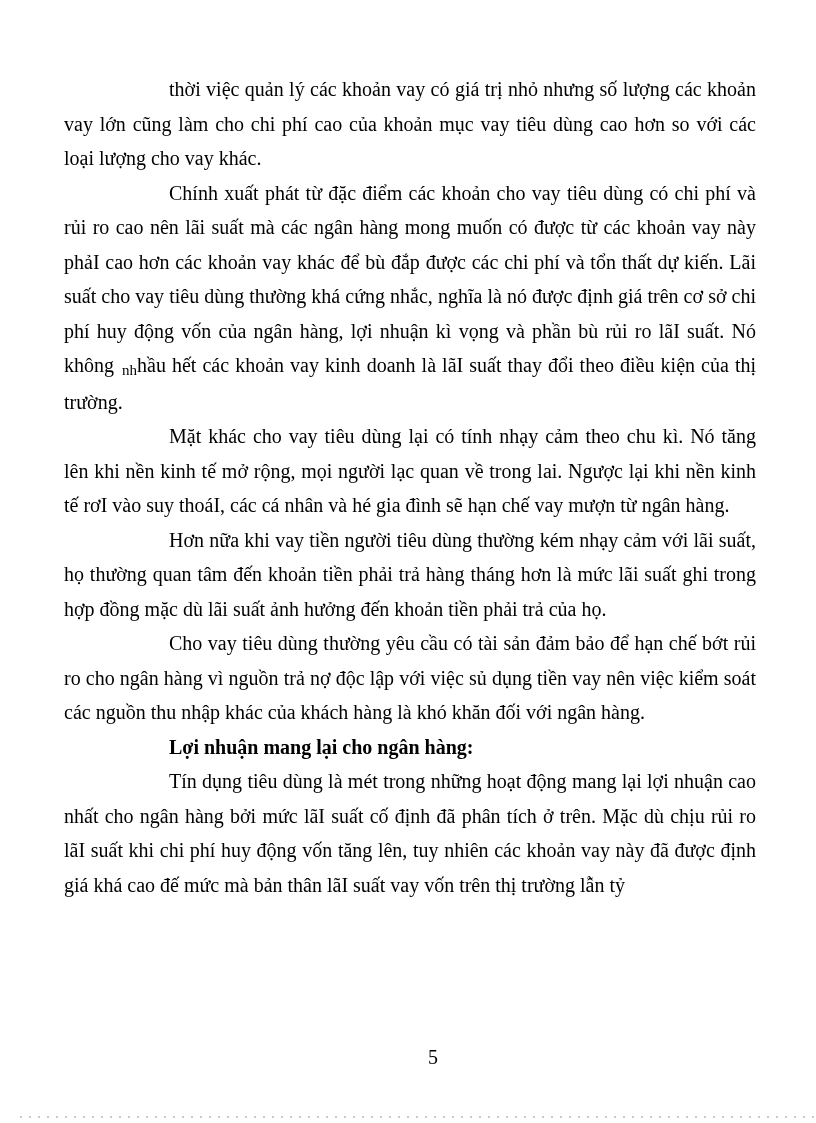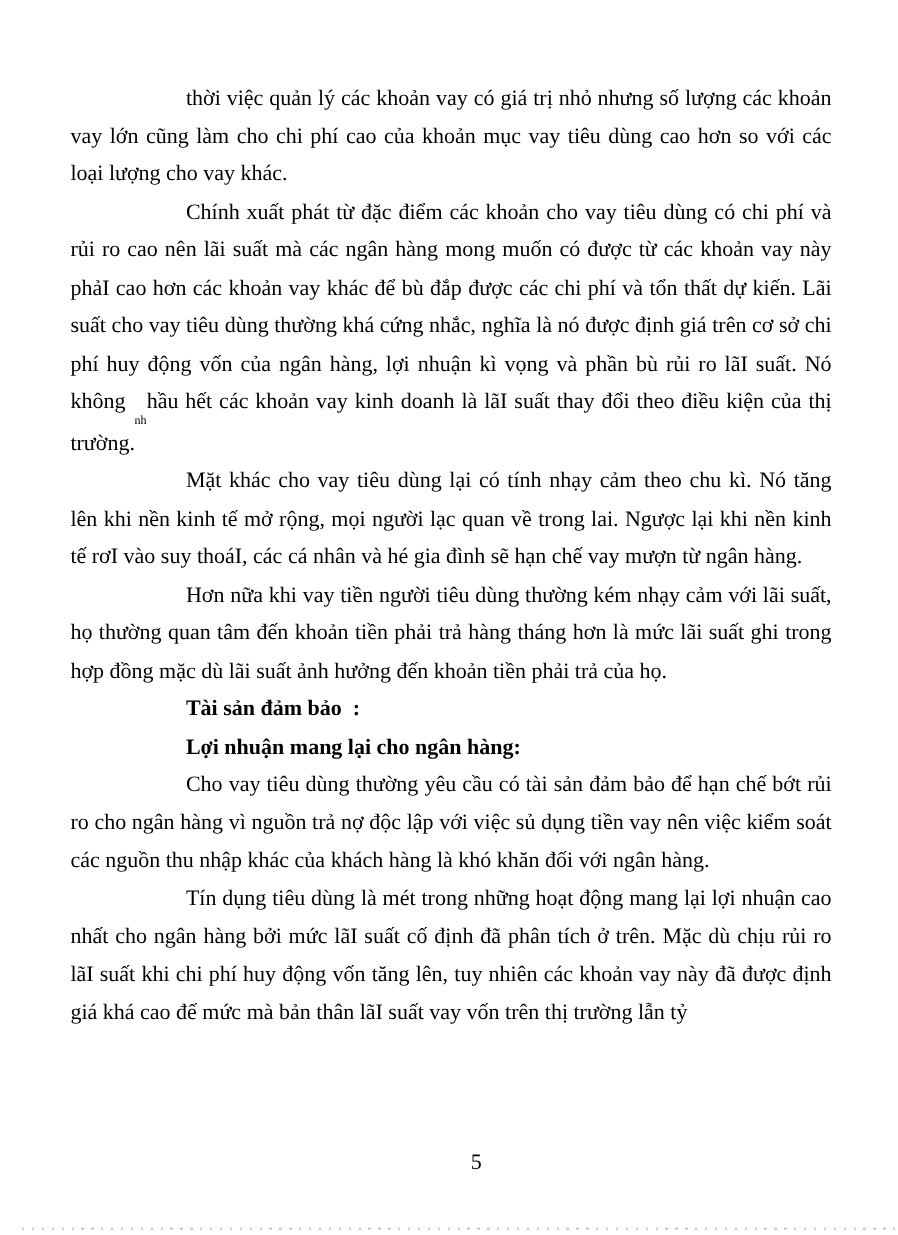--- a/index.html
+++ b/index.html
@@ -25,23 +25,23 @@
     text-align: justify;
   }
   .para {
     margin: 0;
     text-indent: 105px;
   }
   .heading {
     font-weight: bold;
   }
   .sub {
-    font-size: 11px;
+    font-size: 15px;
     position: relative;
-    top: 14px;
+    top: 3px;
     margin-left: 2px;
     margin-right: 0;
   }
   .footer {
     position: absolute;
     left: 0;
     top: 1046px;
     width: 100%;
     text-align: center;
   }
@@ -70,25 +70,24 @@
 
   <p class="para">thời việc quản lý các khoản vay có giá trị nhỏ nhưng số lượng các khoản vay lớn cũng làm cho chi phí cao của khoản mục vay tiêu dùng cao hơn so với các loại lượng cho vay khác.</p>
 
 
   <p class="para"><span>Chính xuất phát từ đặc điểm các khoản cho vay tiêu dùng có chi phí và rủi ro cao nên lãi suất mà các ngân hàng mong muốn có được từ các khoản vay này phảI cao hơn các khoản vay khác để bù đắp được các chi phí và tổn thất dự kiến. Lãi suất cho vay tiêu dùng thường khá cứng nhắc, nghĩa là nó được định giá trên cơ sở chi phí huy động vốn của ngân hàng, lợi nhuận kì vọng và phần bù rủi ro lãI suất. Nó không</span> <span class="sub">nh</span><span>hầu hết các khoản vay kinh doanh là lãI suất thay đổi theo điều kiện của thị trường.</span></p>
 
   <p class="para">Mặt khác cho vay tiêu dùng lại có tính nhạy cảm theo chu kì. Nó tăng lên khi nền kinh tế mở rộng, mọi người lạc quan về trong lai. Ngược lại khi nền kinh tế rơI vào suy thoáI, các cá nhân và hé gia đình sẽ hạn chế vay mượn từ ngân hàng.</p>
 
   <p class="para">Hơn nữa khi vay tiền người tiêu dùng thường kém nhạy cảm với lãi suất, họ thường quan tâm đến khoản tiền phải trả hàng tháng hơn là mức lãi suất ghi trong hợp đồng mặc dù lãi suất ảnh hưởng đến khoản tiền phải trả của họ.</p>
 
-  <p class="para heading">Tài sản đảm bảo&nbsp; :</p>
+
+  <p class="para">Cho vay tiêu dùng thường yêu cầu có tài sản đảm bảo để hạn chế bớt rủi ro cho ngân hàng vì nguồn trả nợ độc lập với việc sủ dụng tiền vay nên việc kiểm soát các nguồn thu nhập khác của khách hàng là khó khăn đối với ngân hàng.</p>
 
   <p class="para heading">Lợi nhuận mang lại cho ngân hàng:</p>
-
-  <p class="para">Cho vay tiêu dùng thường yêu cầu có tài sản đảm bảo để hạn chế bớt rủi ro cho ngân hàng vì nguồn trả nợ độc lập với việc sủ dụng tiền vay nên việc kiểm soát các nguồn thu nhập khác của khách hàng là khó khăn đối với ngân hàng.</p>
 
   <p class="para">Tín dụng tiêu dùng là mét trong những hoạt động mang lại lợi nhuận cao nhất cho ngân hàng bởi mức lãI suất cố định đã phân tích ở trên. Mặc dù chịu rủi ro lãI suất khi chi phí huy động vốn tăng lên, tuy nhiên các khoản vay này đã được định giá khá cao đế mức mà bản thân lãI suất vay vốn trên thị trường lẫn tỷ</p>
 
 </div>
 
 <div class="footer">
   <span class="pagenum">5</span>
 </div>
 
 <div class="bottom-dots"></div>

